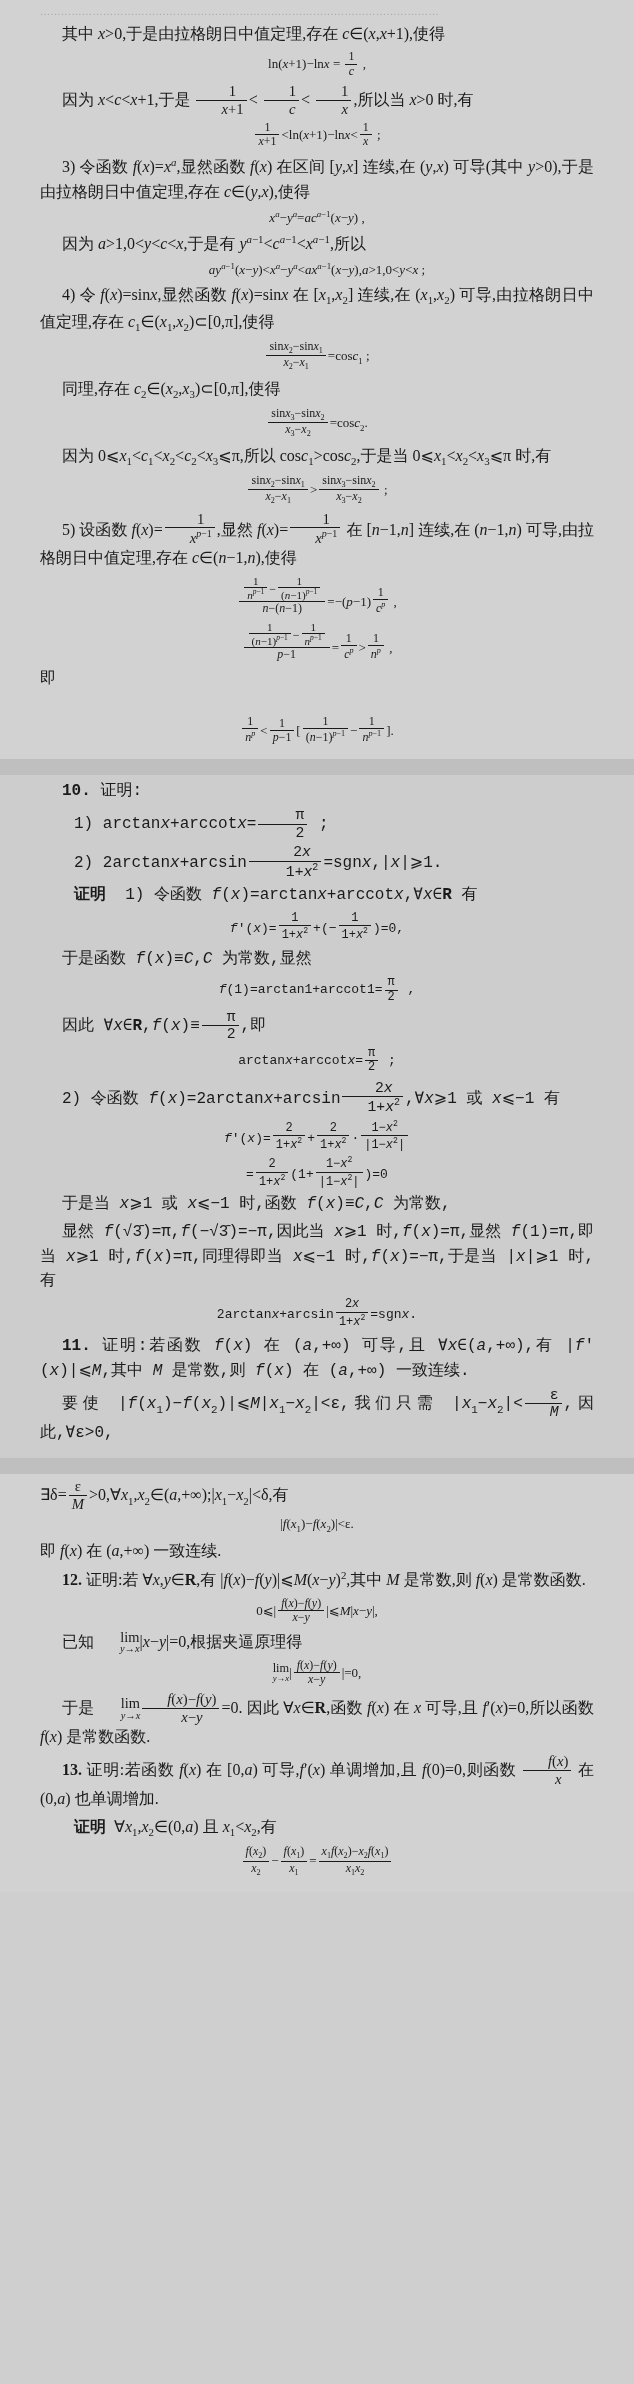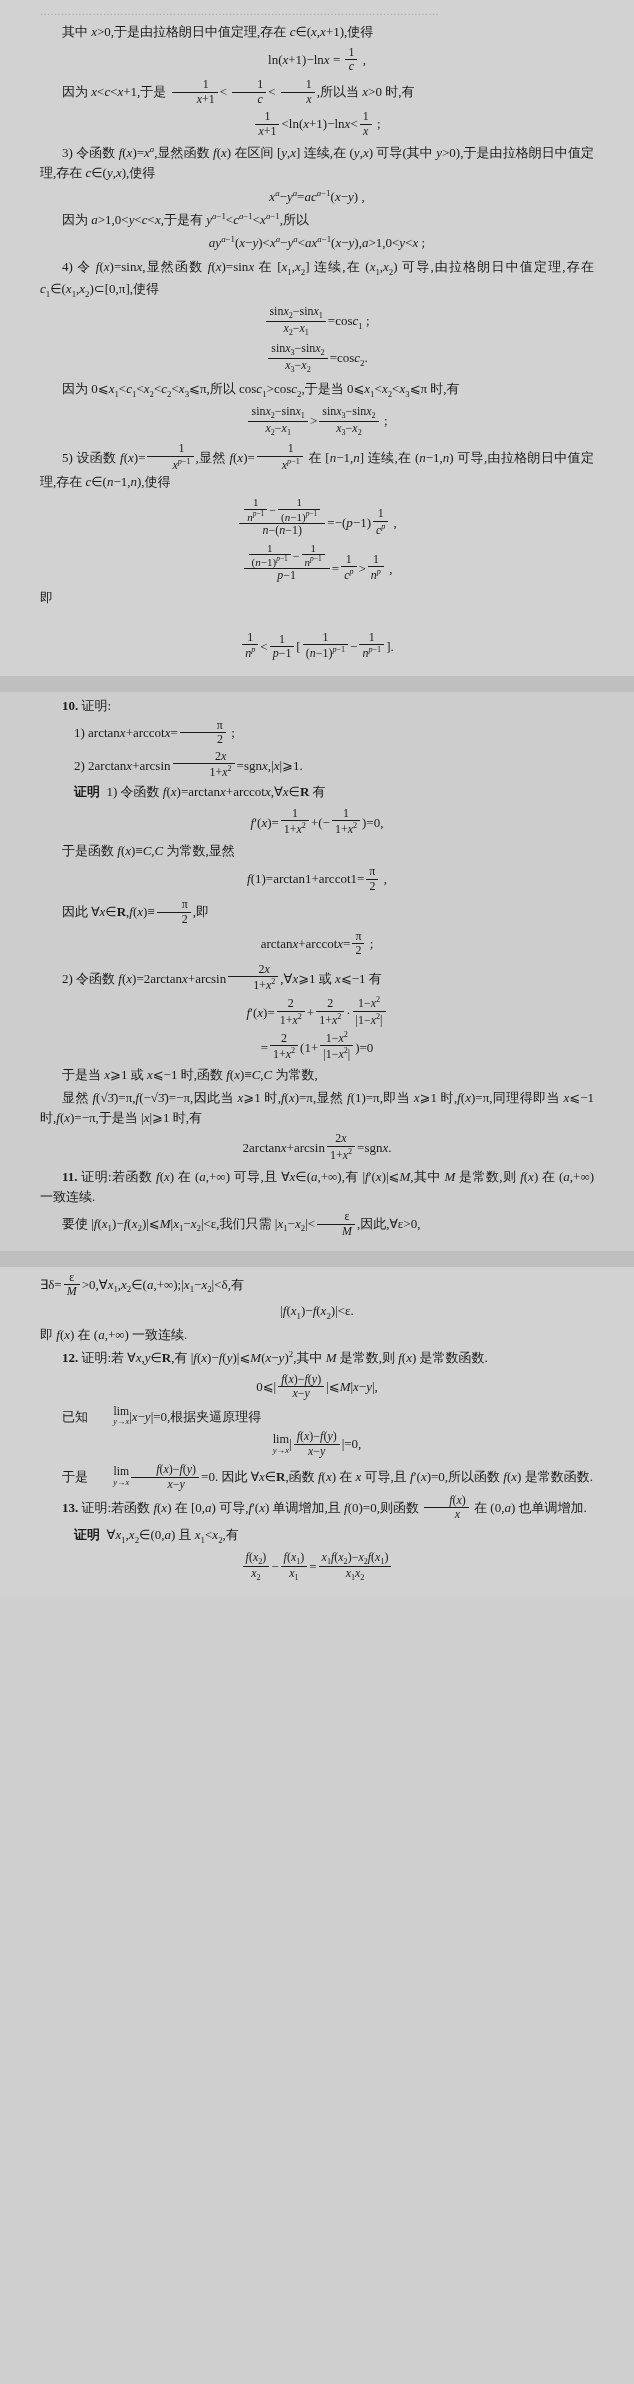--- a/index.html
+++ b/index.html
@@ -18,28 +18,29 @@
     background: #cfcfcf;
     position: relative;
   }
   .sheet {
     background: #d2d2d2;
     padding: 4px 40px 10px 40px;
     box-sizing: border-box;
   }
   .sheet.alt {
     background: #cdcdcd;
+    font-family: Liberation Mono, monospace;
   }
   .gap {
     height: 16px;
     background: #bfbfbf;
   }
   p {
     margin: 0 0 3px 0;
-    font-size: 13px;
+    font-size: 16px;
     line-height: 1.55;
     text-align: justify;
   }
   p.ind {
     text-indent: 22px;
   }
   p.ind2 {
     text-indent: 34px;
   }
   .ctr {
@@ -138,20 +139,23 @@
     </div>
 
     <p class="ind">
       4) 令 <span class="it">f</span>(<span class="it">x</span>)=sin<span class="it">x</span>,显然函数 <span class="it">f</span>(<span class="it">x</span>)=sin<span class="it">x</span> 在 [<span class="it">x</span><sub>1</sub>,<span class="it">x</span><sub>2</sub>] 连续,在 (<span class="it">x</span><sub>1</sub>,<span class="it">x</span><sub>2</sub>) 可导,由拉格朗日中值定理,存在 <span class="it">c</span><sub>1</sub>∈(<span class="it">x</span><sub>1</sub>,<span class="it">x</span><sub>2</sub>)⊂[0,π],使得
     </p>
 
     <div class="ctr">
       <span class="frac"><span class="num">sin<span class="it">x</span><sub>2</sub>−sin<span class="it">x</span><sub>1</sub></span><span class="den"><span class="it">x</span><sub>2</sub>−<span class="it">x</span><sub>1</sub></span></span>=cos<span class="it">c</span><sub>1</sub> ;
     </div>
 
+    <p class="ind">
+      同理,存在 <span class="it">c</span><sub>2</sub>∈(<span class="it">x</span><sub>2</sub>,<span class="it">x</span><sub>3</sub>)⊂[0,π],使得
+    </p>
 
     <div class="ctr">
       <span class="frac"><span class="num">sin<span class="it">x</span><sub>3</sub>−sin<span class="it">x</span><sub>2</sub></span><span class="den"><span class="it">x</span><sub>3</sub>−<span class="it">x</span><sub>2</sub></span></span>=cos<span class="it">c</span><sub>2</sub>.
     </div>
 
     <p class="ind">
       因为 0⩽<span class="it">x</span><sub>1</sub>&lt;<span class="it">c</span><sub>1</sub>&lt;<span class="it">x</span><sub>2</sub>&lt;<span class="it">c</span><sub>2</sub>&lt;<span class="it">x</span><sub>3</sub>⩽π,所以 cos<span class="it">c</span><sub>1</sub>&gt;cos<span class="it">c</span><sub>2</sub>,于是当 0⩽<span class="it">x</span><sub>1</sub>&lt;<span class="it">x</span><sub>2</sub>&lt;<span class="it">x</span><sub>3</sub>⩽π 时,有
     </p>
 
     <div class="ctr">

